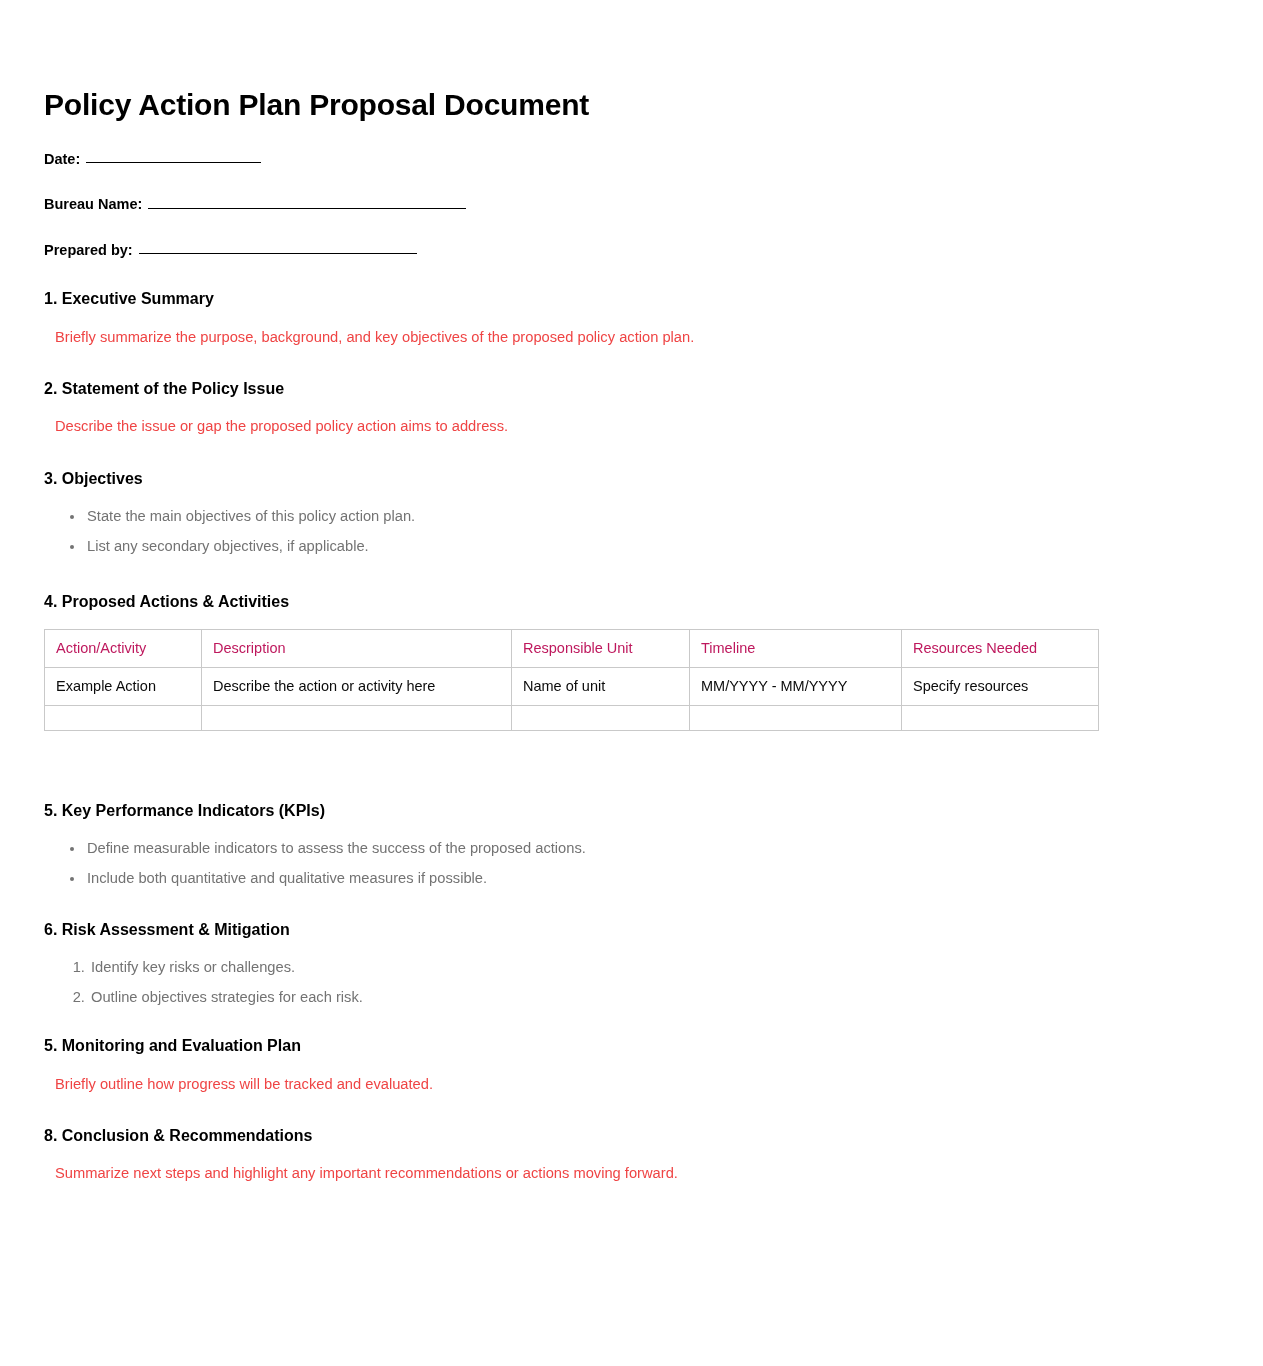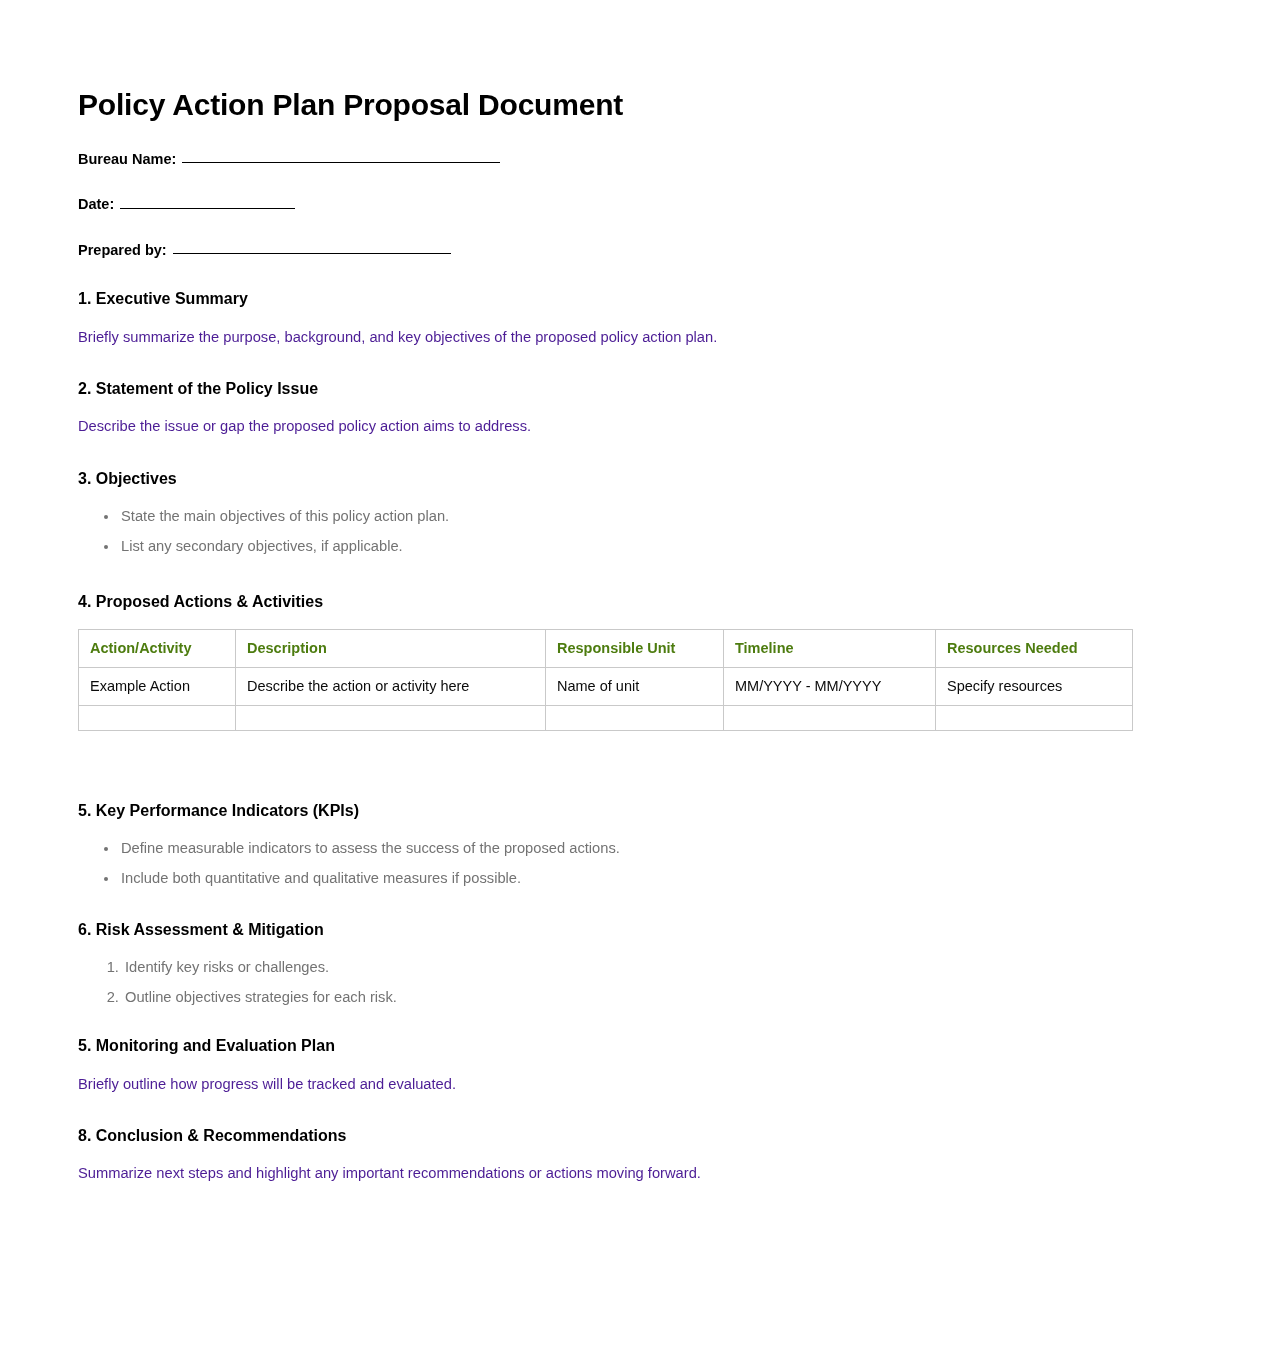--- a/index.html
+++ b/index.html
@@ -9,21 +9,21 @@
     background: #ffffff;
   }
   body {
     width: 1263px;
     min-height: 1366px;
     font-family: "Liberation Sans", "DejaVu Sans", sans-serif;
     color: #000000;
     -webkit-font-smoothing: antialiased;
   }
   .page {
-    padding: 88px 105px 60px 78px;
+    padding: 88px 105px 60px 44px;
     box-sizing: border-box;
   }
 
   
   .doc-title {
     font-size: 30px;
     font-weight: bold;
     line-height: 1.15;
     margin: 0 0 26px 0;
     letter-spacing: -0.2px;
@@ -65,22 +65,22 @@
     font-size: 16px;
     font-weight: bold;
     line-height: 1.2;
     margin: 0 0 18px 0;
     color: #000;
   }
   .section-body {
     font-size: 14.7px;
     font-weight: normal;
     line-height: 1.4;
-    margin: 0;
-    color: #4c1d95;
+    margin: 11px;
+    color: #ef4444;
   }
 
   ul.section-list, ol.section-list {
     margin: 0;
     padding-left: 41px;
     font-size: 14.7px;
     line-height: 1.45;
     color: #737373;
   }
   ul.section-list { list-style-type: disc; }
@@ -112,22 +112,22 @@
   .actions-table th,
   .actions-table td {
     border: 1px solid #c9c9c9;
     text-align: left;
     vertical-align: middle;
     padding: 9px 10px 9px 11px;
     color: #0b0b0b;
     word-wrap: break-word;
   }
   .actions-table th {
-    font-weight: bold;
-    color: #4d7c0f;
+    font-weight: normal;
+    color: #be185d;
     height: 19px;
   }
   .actions-table td {
     font-weight: normal;
     height: 19px;
   }
   .actions-table tr.empty-row td {
     height: 14px;
     padding-top: 5px;
     padding-bottom: 5px;
@@ -141,25 +141,25 @@
 </head>
 <body>
 
 <div class="page">
 
   <h1 class="doc-title">Policy Action Plan Proposal Document</h1>
 
   <div class="form-block">
 
     <div class="form-row">
+      <span class="form-label">Date:</span><span class="form-rule rule-date"></span>
+    </div>
+
+    <div class="form-row">
       <span class="form-label">Bureau Name:</span><span class="form-rule rule-bureau"></span>
-    </div>
-
-    <div class="form-row">
-      <span class="form-label">Date:</span><span class="form-rule rule-date"></span>
     </div>
 
     <div class="form-row">
       <span class="form-label">Prepared by:</span><span class="form-rule rule-prep"></span>
     </div>
 
   </div>
 
   <section class="section sec-exec">
     <h2 class="section-heading">1. Executive Summary</h2>

